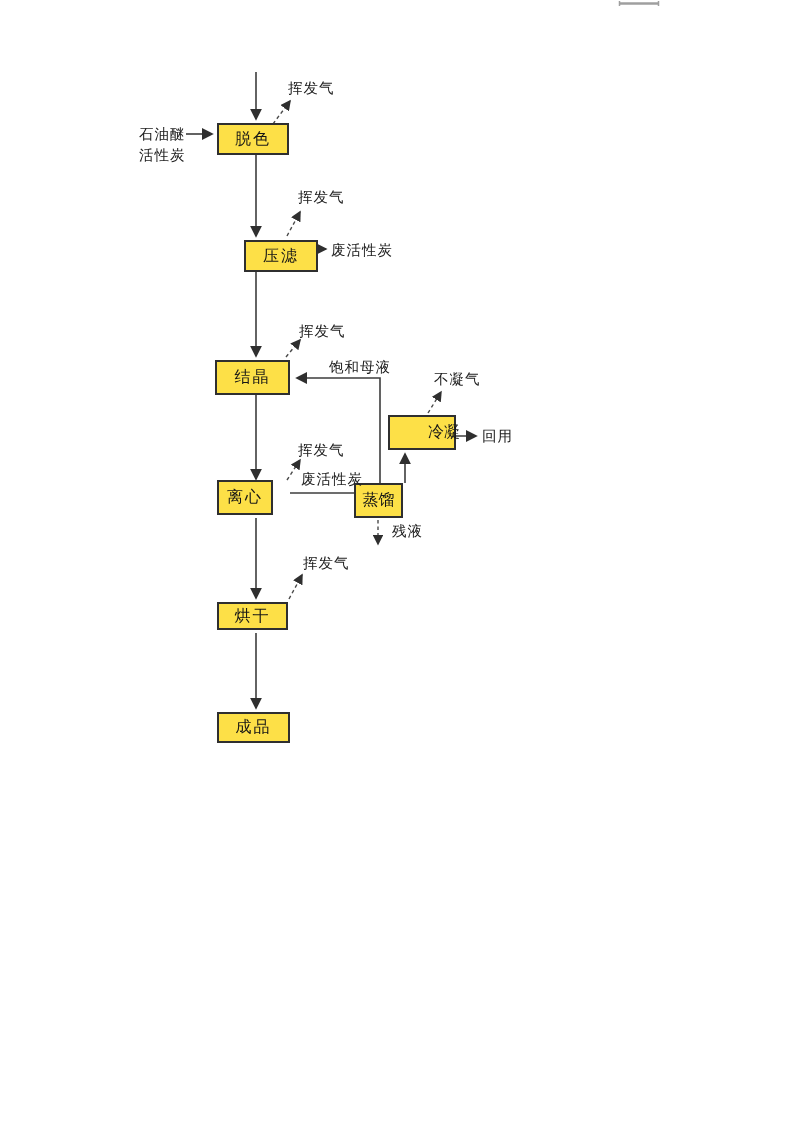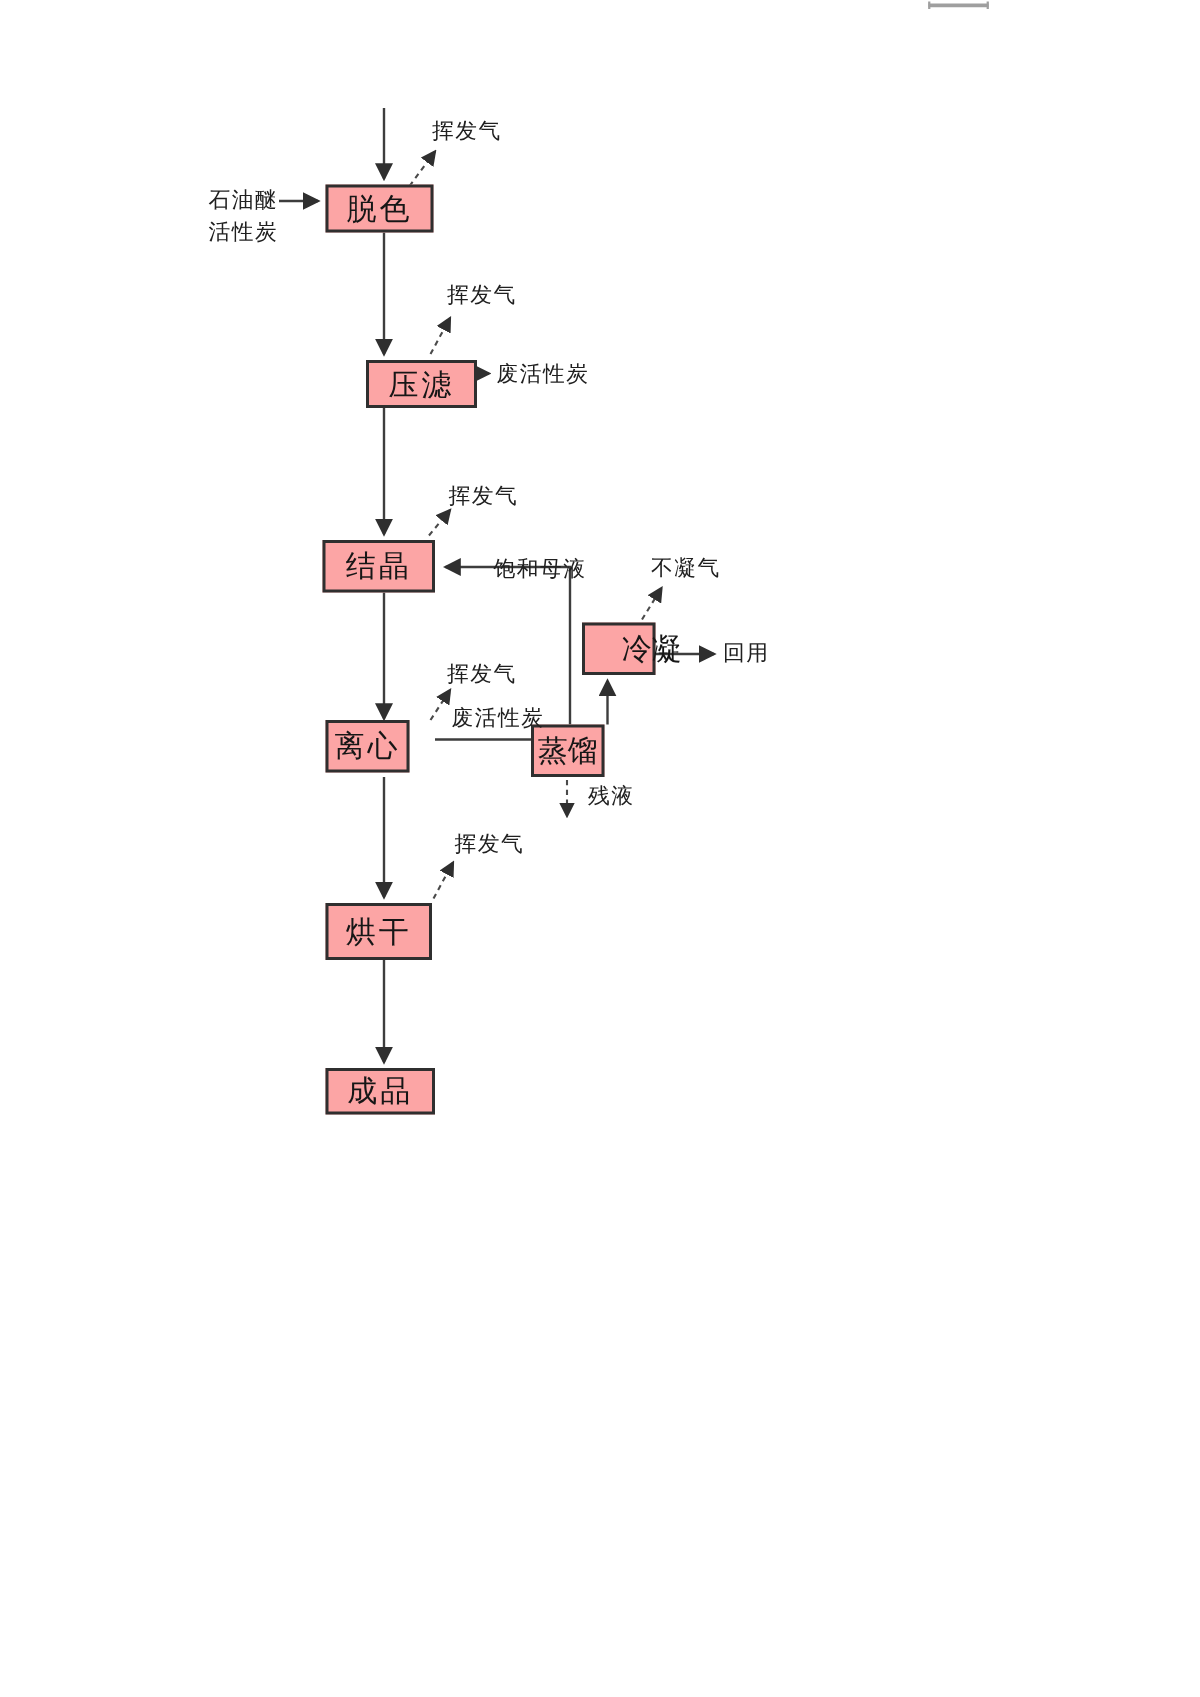--- a/index.html
+++ b/index.html
@@ -19,25 +19,25 @@
   .connectors {
     position: absolute;
     left: 0;
     top: 0;
     pointer-events: none;
   }
   .pbox {
     position: absolute;
     box-sizing: border-box;
     border: 2px solid #2f2f2f;
-    background: #fca5a5;
+    background: #fde047;
     display: flex;
     align-items: center;
     justify-content: center;
-    font-size: 20px;
+    font-size: 16px;
     letter-spacing: 2px;
     color: #161616;
     white-space: nowrap;
   }
   .slabel {
     position: absolute;
     font-size: 14.5px;
     letter-spacing: 1px;
     color: #202020;
     white-space: nowrap;
@@ -117,42 +117,42 @@
   </svg>
 
   <div class="pbox" style="left:217px; top:123px; width:72px; height:32px;">脱色</div>
 
   <div class="pbox" style="left:216px; top:240px; width:74px; height:32px;margin-left:28px;">压滤</div>
 
   <div class="pbox" style="left:215px; top:360px; width:75px; height:35px;">结晶</div>
 
   <div class="pbox" style="left:217px; top:480px; width:56px; height:35px;">离心</div>
 
-  <div class="pbox" style="left:217px; top:602px; width:71px; height:38px;">烘干</div>
+  <div class="pbox" style="left:217px; top:602px; width:71px; height:28px;">烘干</div>
 
   <div class="pbox" style="left:217px; top:712px; width:73px; height:31px;">成品</div>
 
   <div class="pbox" style="left:354px; top:483px; width:49px; height:35px; letter-spacing:0;">蒸馏</div>
 
-  <div class="pbox" style="left:388px; top:415px; width:49px; height:35px; letter-spacing:0;padding-left:44px;">冷凝</div>
+  <div class="pbox" style="left:388px; top:415px; width:68px; height:35px; letter-spacing:0;padding-left:44px;">冷凝</div>
 
   <div class="feed-label" style="left:139px; top:124px;">
     <div>石油醚</div>
     <div>活性炭</div>
   </div>
 
   <div class="slabel" style="left:288px; top:80px;">挥发气</div>
 
   <div class="slabel" style="left:298px; top:189px;">挥发气</div>
 
   <div class="slabel" style="left:331px; top:242px;">废活性炭</div>
 
   <div class="slabel" style="left:299px; top:323px;">挥发气</div>
 
-  <div class="slabel" style="left:329px; top:359px;margin-top:13px;">饱和母液</div>
+  <div class="slabel" style="left:329px; top:359px;">饱和母液</div>
 
   <div class="slabel" style="left:434px; top:371px;">不凝气</div>
 
   <div class="slabel" style="left:482px; top:428px;">回用</div>
 
   <div class="slabel" style="left:298px; top:442px;">挥发气</div>
 
   <div class="slabel" style="left:301px; top:471px;">废活性炭</div>
 
   <div class="slabel" style="left:392px; top:523px;">残液</div>

